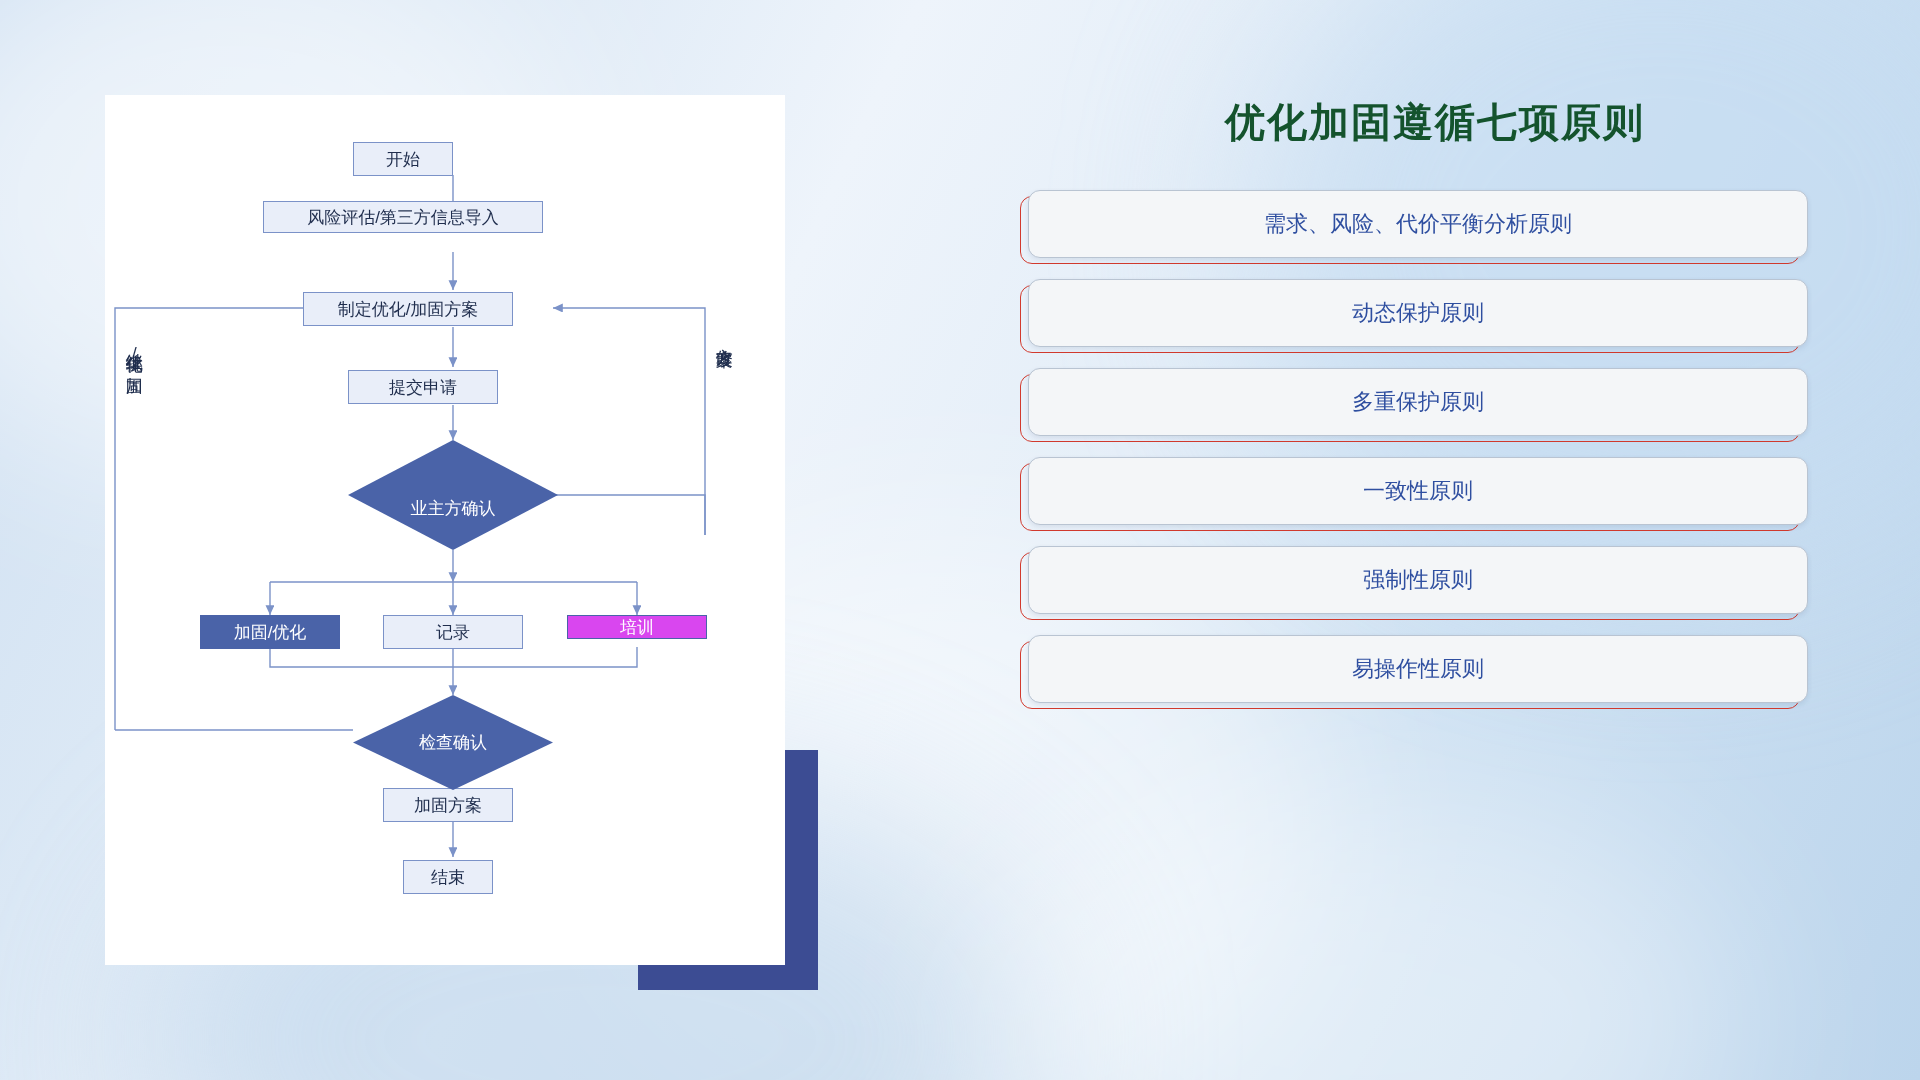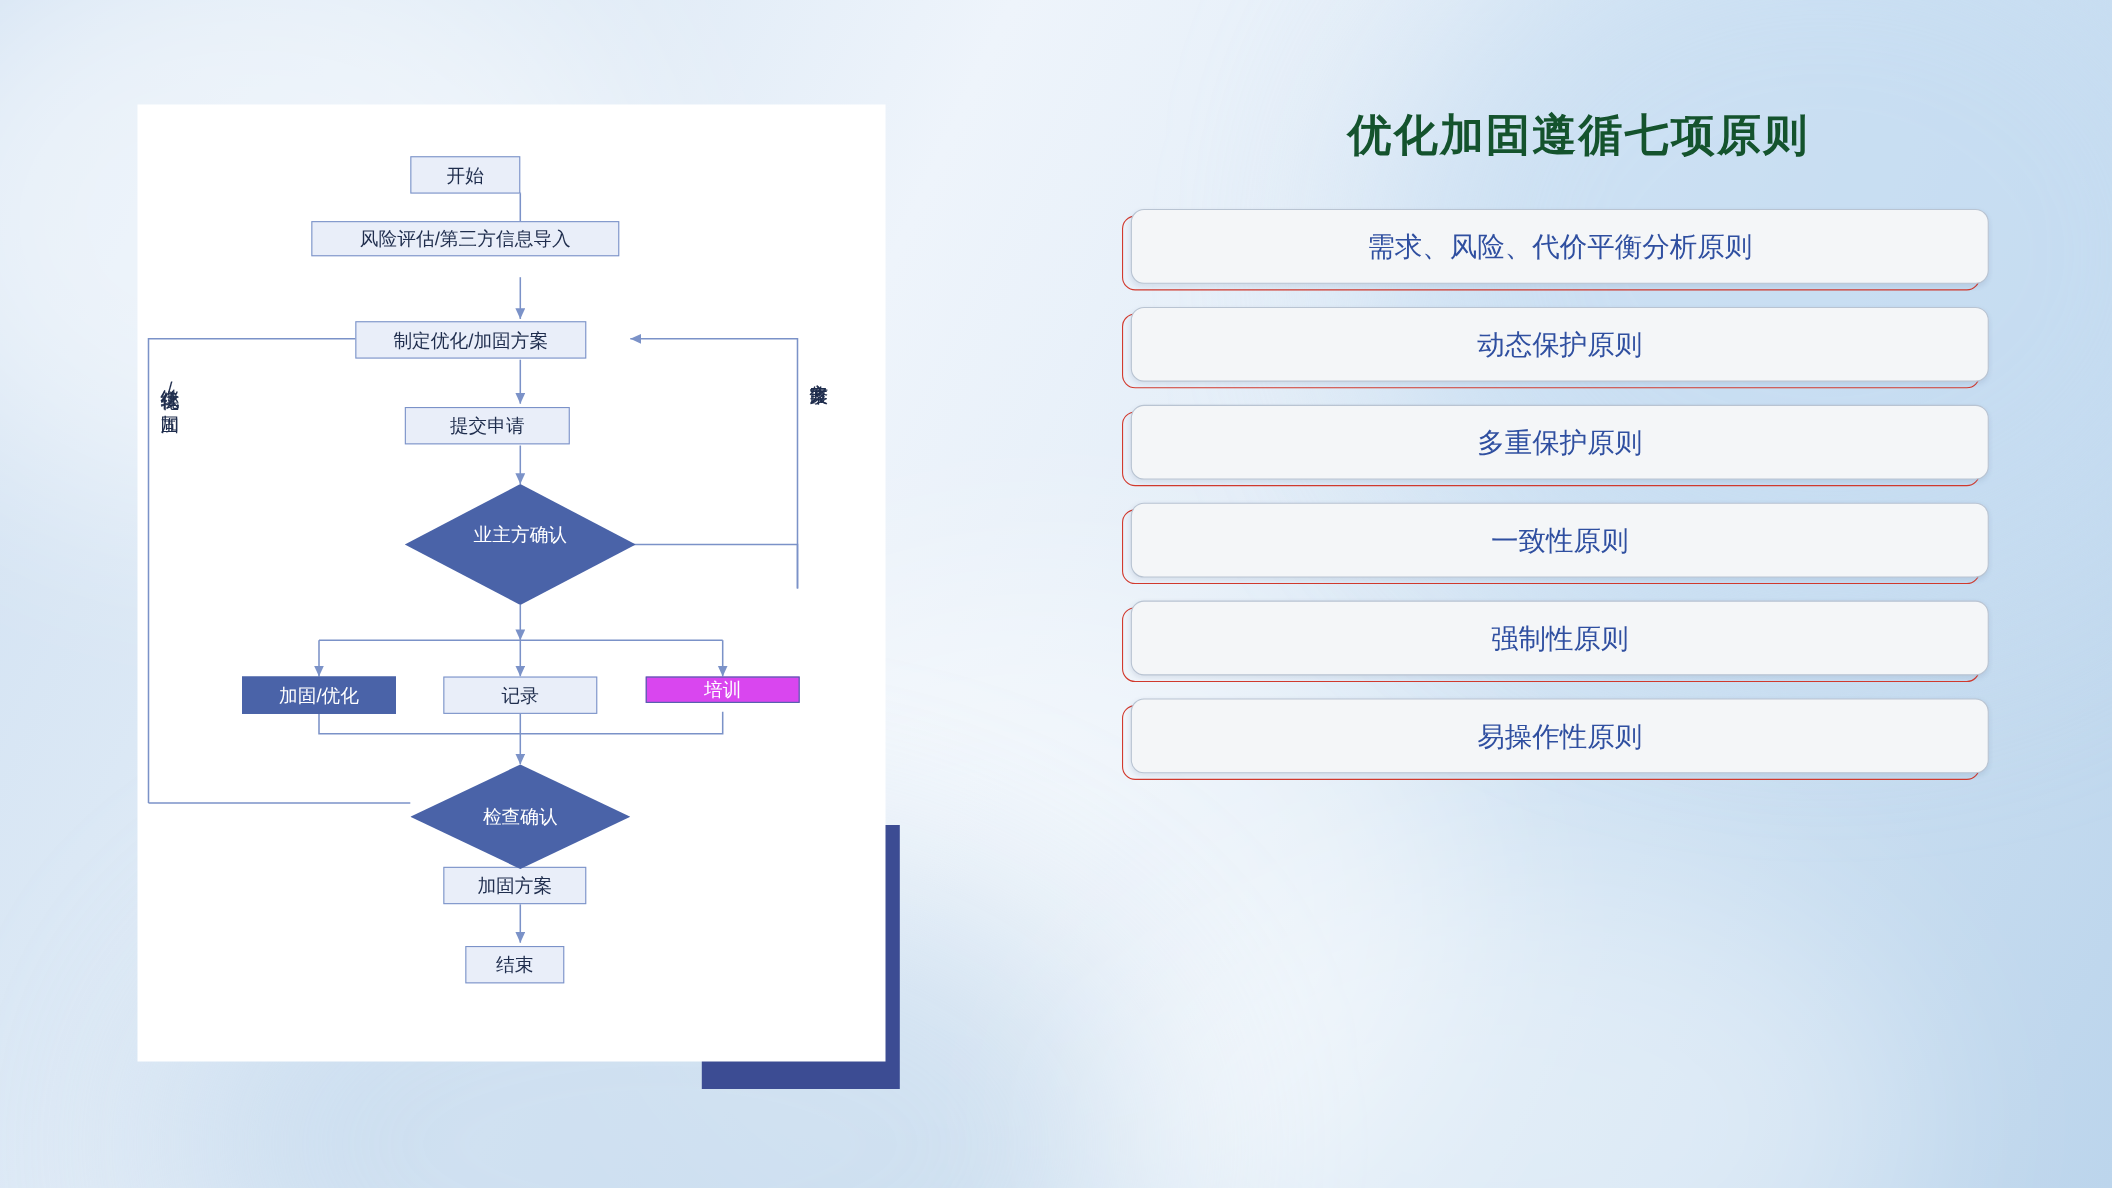--- a/index.html
+++ b/index.html
@@ -36,21 +36,20 @@
     height: 240px;
     background: #3c4c93;
   }
   #flow-card {
     position: absolute;
     left: 105px;
     top: 95px;
     width: 680px;
     height: 870px;
     background: #ffffff;
-    margin-left: 20px;
   }
   #flow-canvas {
     position: absolute;
     left: 0;
     top: 0;
     width: 680px;
     height: 870px;
   }
   .node {
     position: absolute;
@@ -123,21 +122,21 @@
     width: 780px;
     height: 68px;
     box-sizing: border-box;
     background: #f4f6f8;
     border: 1.5px solid #b9c4d2;
     border-radius: 12px;
     display: flex;
     align-items: center;
     justify-content: center;
     color: #2f4fa0;
-    font-size: 25px;
+    font-size: 22px;
     box-shadow: 0 2px 5px rgba(40,60,110,0.10);
     text-align: center;
   }
 </style>
 </head>
 <body>
 
 <div class="bg-blob blob-a"></div>
 <div class="bg-blob blob-b"></div>
 <div class="bg-blob blob-c"></div>
@@ -202,21 +201,21 @@
 
   <div class="node" style="left:198px; top:197px; width:210px; height:34px;">
     <span>制定优化/加固方案</span>
   </div>
 
   <div class="node" style="left:243px; top:275px; width:150px; height:34px;">
     <span>提交申请</span>
   </div>
 
   <div class="diamond" style="left:243px; top:345px; width:210px; height:110px; clip-path: polygon(50% 0, 100% 50%, 50% 100%, 0 50%);"></div>
-  <div class="node diamond-label" style="left:243px; top:336px; width:210px; height:110px;">
+  <div class="node diamond-label" style="left:243px; top:358px; width:210px; height:110px;">
     <span>业主方确认</span>
   </div>
 
   <div class="node" style="left:95px; top:520px; width:140px; height:34px; background:#4a63a8; color:#ffffff; border-color:#4a63a8;">
     <span>加固/优化</span>
   </div>
 
   <div class="node" style="left:278px; top:520px; width:140px; height:34px;">
     <span>记录</span>
   </div>

